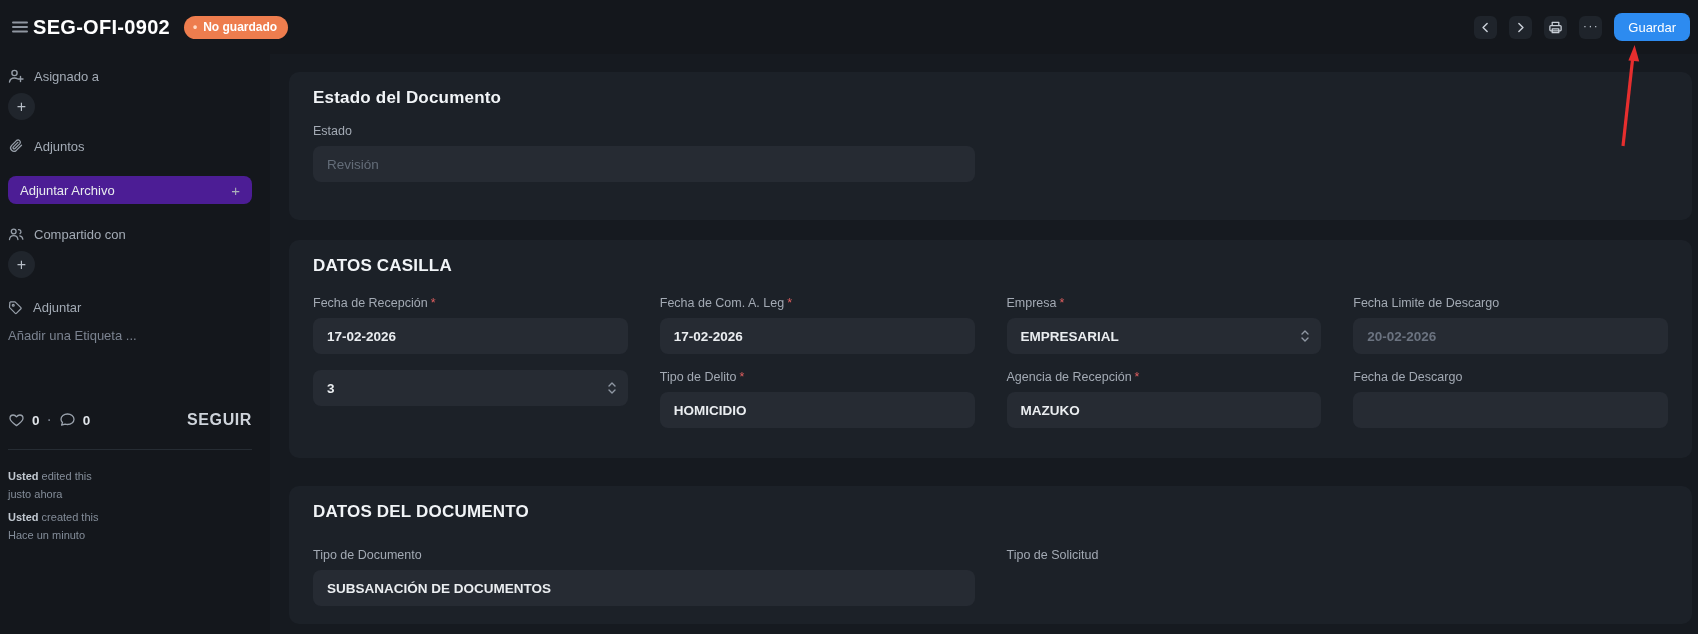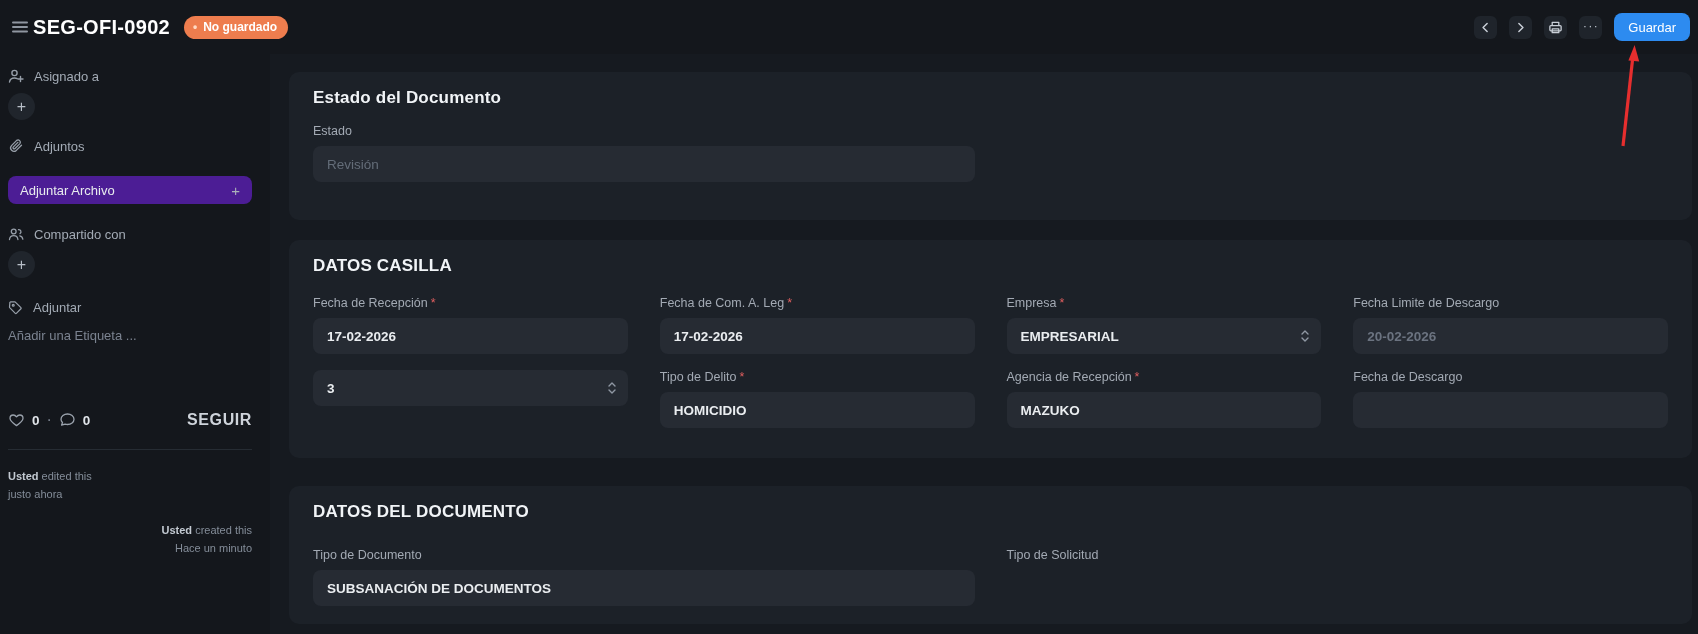--- a/index.html
+++ b/index.html
@@ -44,21 +44,21 @@
     padding:0 12px; color:#e8ebee; font-size:13px; font-weight:500; cursor:pointer; }
   .attach-btn .plus { color:#aab1ba; font-size:15px; }
   .tag-placeholder { margin-top:13px; color:#7b8390; font-size:13px; cursor:text; }
   .likes-row { margin-top:68px; display:flex; align-items:center; gap:7px; color:#9aa2ac; }
   .likes-row .cnt { color:#e0e4e9; font-size:13.5px; font-weight:bold; }
   .likes-row .mid { color:#7b8390; }
   .follow { margin-left:auto; color:#ced3da; font-size:16px; font-weight:bold;
     letter-spacing:.6px; cursor:pointer; }
   .divider { margin-top:20px; border-top:1px solid #262c33; width:244px; }
   .activity { margin-top:17px; font-size:11px; line-height:18px; color:#848d99; }
-  .activity + .activity { margin-top:18px;text-align:right; }
+  .activity + .activity { margin-top:5px; }
   .activity b { color:#c3cad2; }
 
   
   .main { position:absolute; left:270px; top:54px; right:0; bottom:0;
     background:#161a20; padding:18px 0 0 19px; }
   .card { width:1403px; background:#1c2128; border-radius:10px; padding:16px 24px; }
   .card-2 { height:218px; margin-top:20px; }
   .card-1 { height:148px; }
   .card-3 { height:138px; margin-top:28px; }
   .card h2 { font-size:17px; font-weight:bold; color:#f1f4f7; letter-spacing:.2px; }

